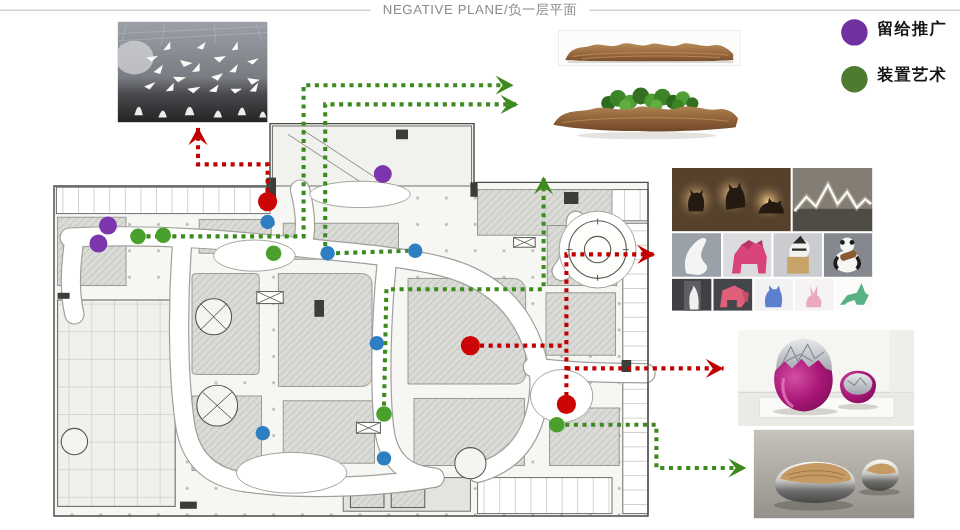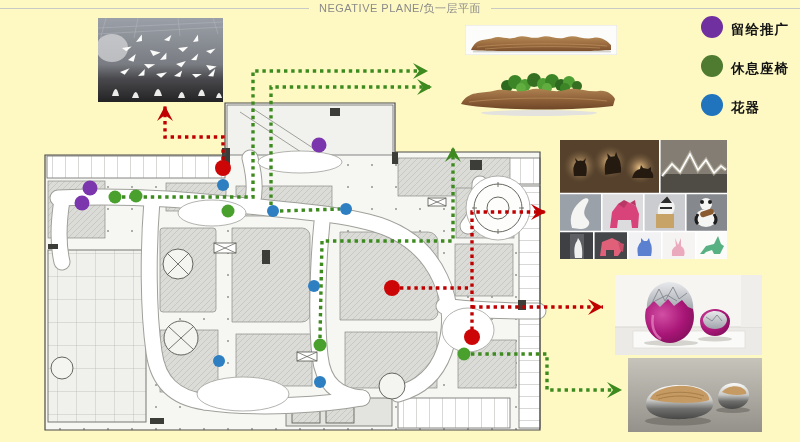--- a/index.html
+++ b/index.html
@@ -1,25 +1,25 @@
 <!DOCTYPE html>
 <html><head>
 <meta charset="utf-8">
 <style>
   html,body{margin:0;padding:0;}
   body{background:#e9e9e9;font-family:"Liberation Sans",sans-serif;}
-  #slide{position:relative;width:800px;height:442px;background:#fef9c3;overflow:hidden;margin:0 auto;}
+  #slide{position:relative;width:800px;height:442px;background:#ffffff;overflow:hidden;margin:0 auto;}
   
   #titlebar{position:absolute;left:0;top:0;width:100%;height:16px;display:flex;align-items:center;}
   #titlebar .rule{flex:1;height:1px;background:#c9c9c6;}
   #titlebar .t{margin:0 10px;font-size:11px;color:#8a8a8a;letter-spacing:.5px;white-space:nowrap;
     font-family:"Liberation Sans",sans-serif;}
   
   #legend{position:absolute;left:700px;top:15px;width:100px;}
-  .leg-row{display:flex;align-items:flex-end;margin-bottom:15px;height:24px;}
+  .leg-row{display:flex;align-items:flex-start;margin-bottom:15px;height:24px;}
   .leg-row svg{flex:0 0 24px;}
   .leg-label{margin-left:7px;font-size:13.5px;font-weight:bold;color:#141414;
     font-family:"Liberation Serif","DejaVu Serif",serif;letter-spacing:1px;white-space:nowrap;}
   
   .photo{position:absolute;}
   .photo svg{display:block;}
   #plan-layer{position:absolute;left:0;top:0;}
 </style>
 </head>
 <body>
@@ -188,27 +188,21 @@
     <div class="leg-row">
       <svg width="24" height="24">
           <circle cx="12" cy="12" r="11" fill="#7030a0"></circle>
         </svg>
       <span class="leg-label">留给推广</span>
     </div>
     <div class="leg-row">
       <svg width="24" height="24">
           <circle cx="12" cy="12" r="11" fill="#4e7b2f"></circle>
         </svg>
-      <span class="leg-label">休息座椅</span>
-    </div>
-    <div class="leg-row">
-      <svg width="24" height="24">
-          <circle cx="12" cy="12" r="11" fill="#1f74bd"></circle>
-        </svg>
-      <span class="leg-label">花器</span>
+      <span class="leg-label">装置艺术</span>
     </div>
   </div>
 
   <div class="photo" style="left:98px;top:18px;">
     <svg width="125" height="84" viewBox="0 0 125 84">
       <defs>
         <linearGradient id="pb-bg" x1="0" y1="0" x2="0" y2="1">
           <stop offset="0" stop-color="#9ba0a8"></stop>
             <stop offset="0.55" stop-color="#797c82"></stop>
           <stop offset="0.72" stop-color="#4a4a4e"></stop>

